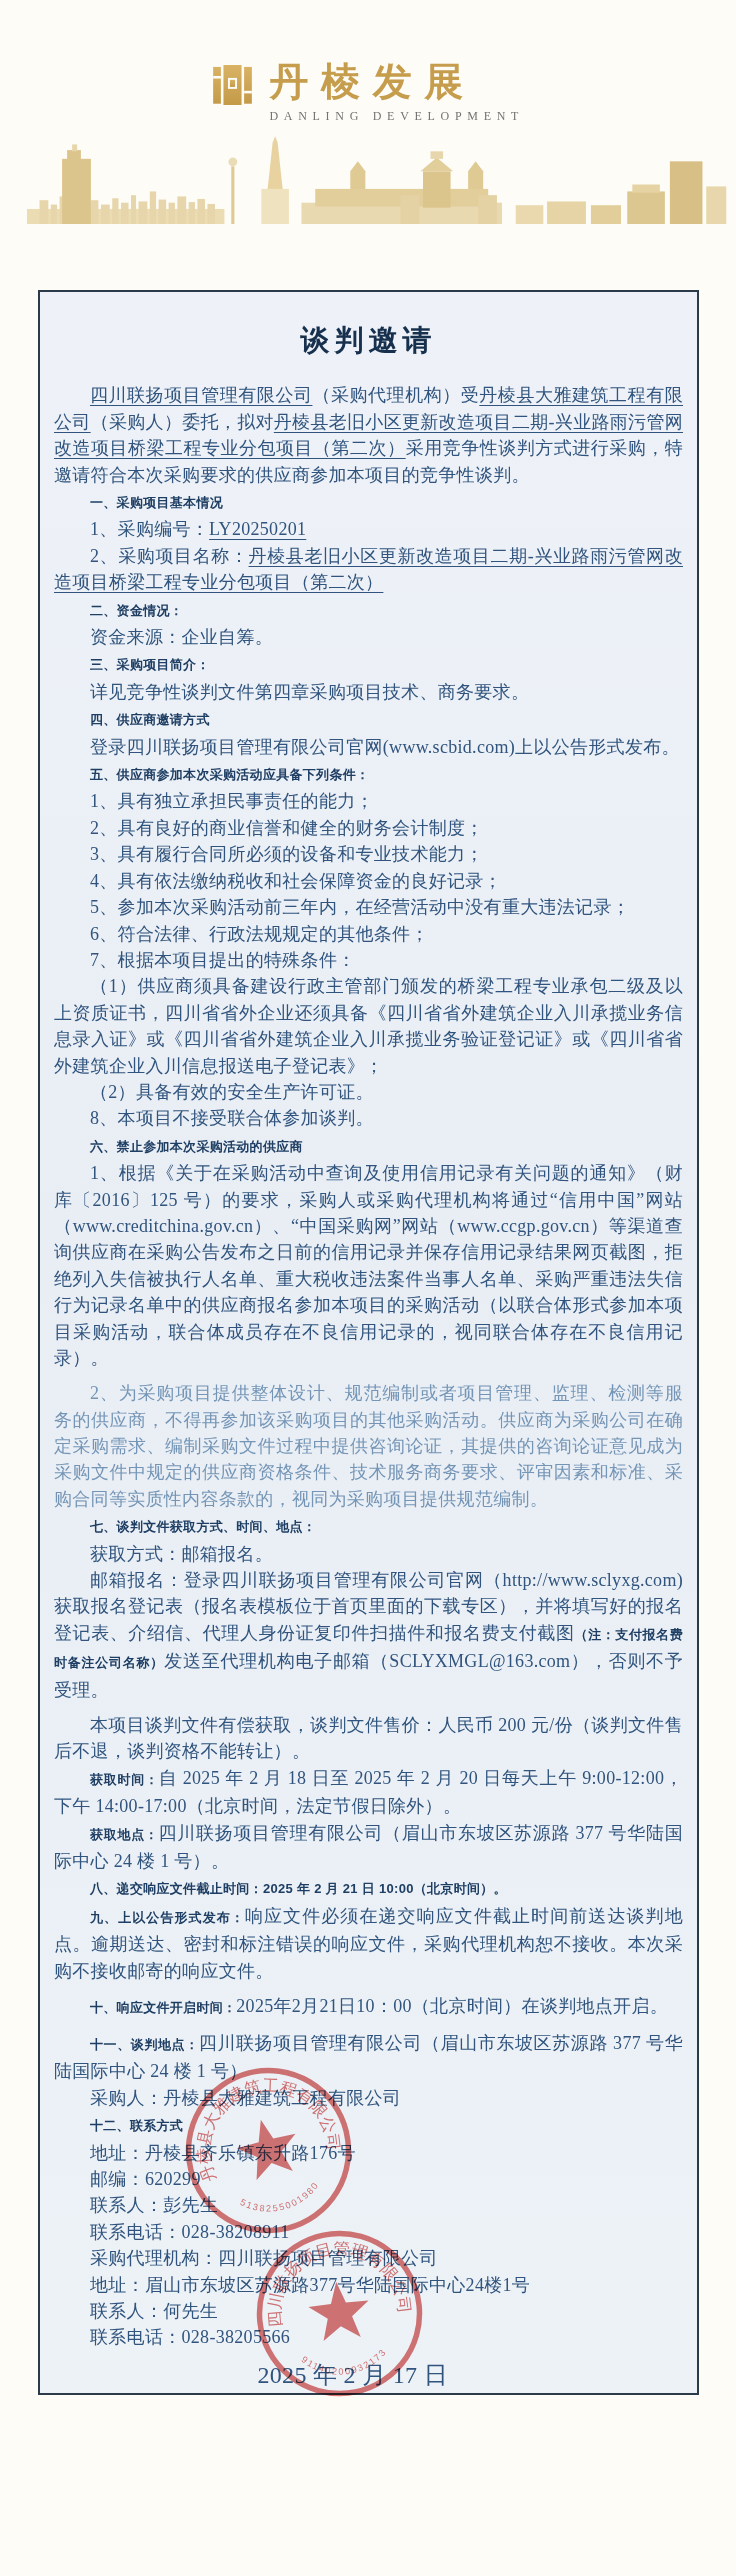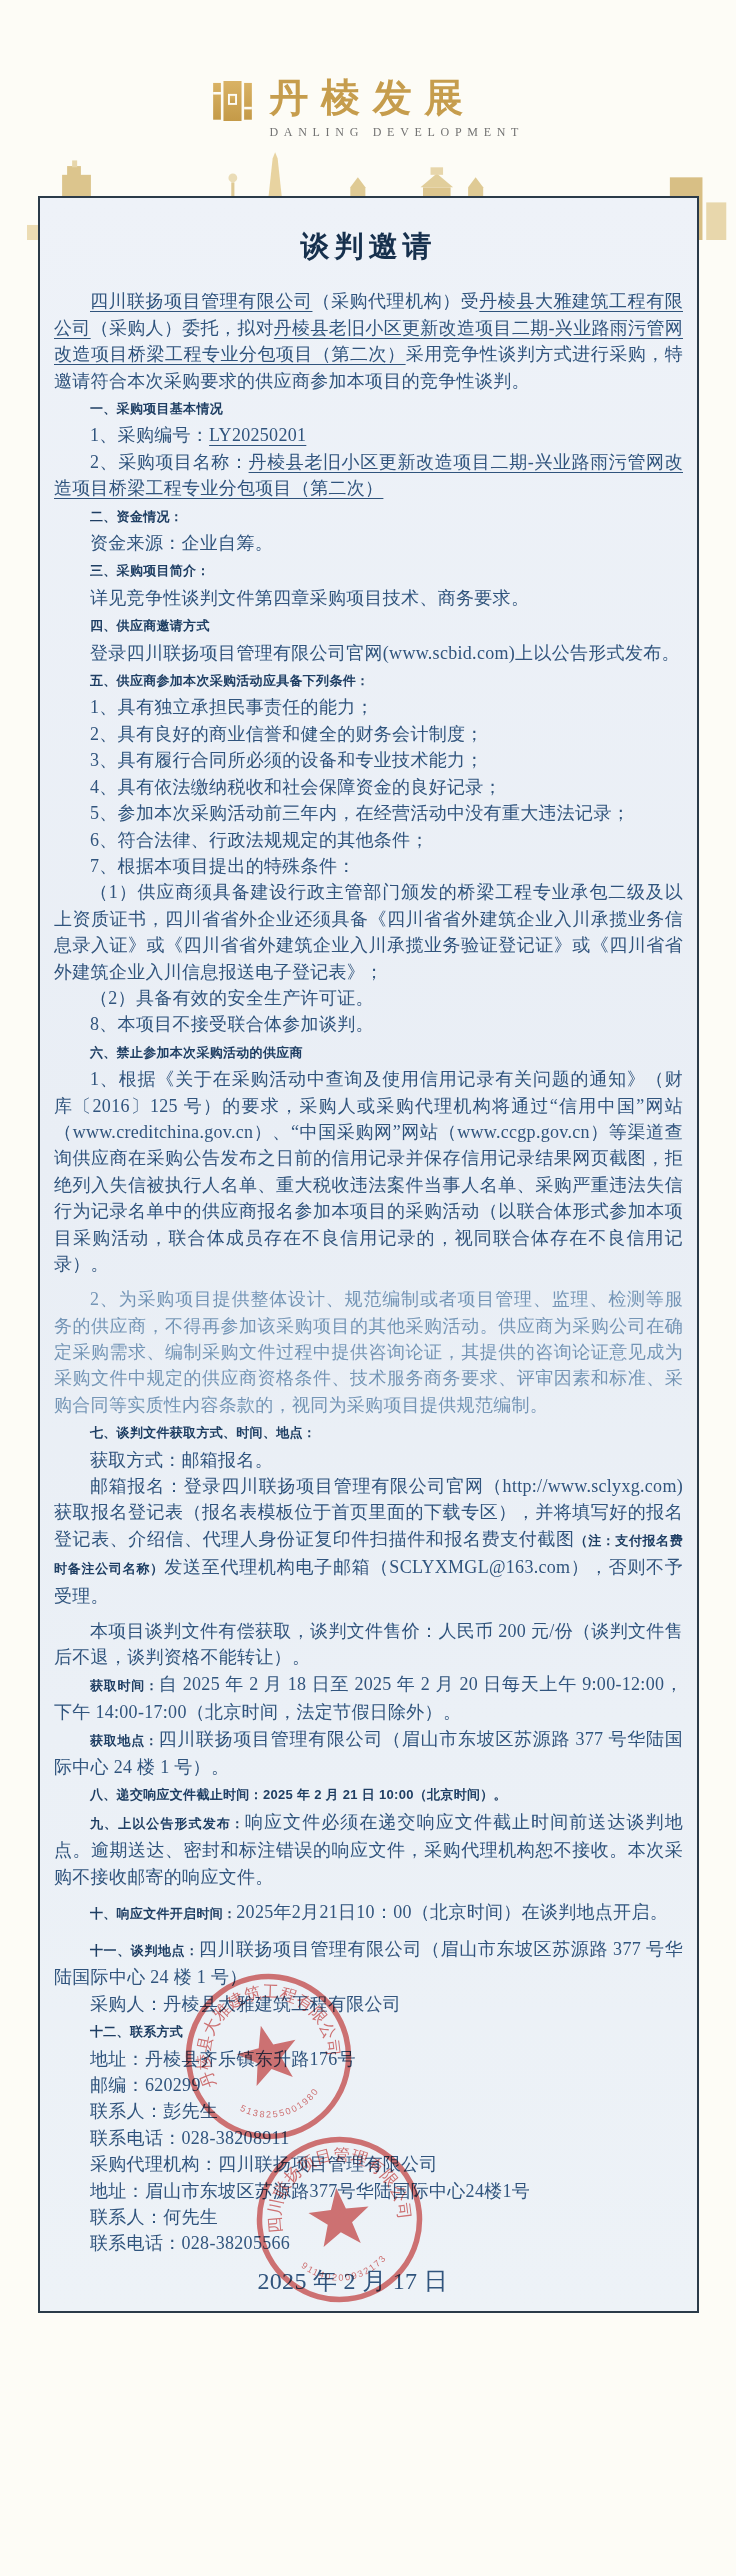--- a/index.html
+++ b/index.html
@@ -4,21 +4,21 @@
 <style>
   html,body{margin:0;padding:0;}
   body{
     width:737px;
     background:#fdfcf6;
     font-family:"Liberation Serif", serif;
   }
   .page{width:737px;min-height:2576px;position:relative;overflow:hidden;}
 
   
-  .header{position:relative;height:180px;background:#fdfcf6;margin-top:16px;}
+  .header{position:relative;height:290px;background:#fdfcf6;}
   .logo-group{
     display:flex;align-items:flex-start;justify-content:center;
     padding-top:62px;gap:17.6px;
   }
   .logo-mark{width:39px;height:40px;display:block;margin-top:2.5px;}
   .logo-cn{
     font-size:39px;font-weight:bold;color:#c69d4d;
     letter-spacing:12.6px;line-height:1;white-space:nowrap;
   }
   .logo-en{
@@ -27,21 +27,21 @@
   }
   .skyline{position:absolute;left:0;top:125px;width:737px;height:99px;display:block;}
 
   
   .doc-card{
     position:relative;
     margin:0 38px;
     background:#ecf1f7;
     background:linear-gradient(180deg,#eef2f8 0%,#e9eef5 45%,#edf2f7 100%);
     border:2.5px solid #2b3b49;
-    padding:19px 14px 14px 14px;
+    padding:19px 14px 2px 14px;
     box-sizing:border-box;
     color:#30547d;
   }
   .doc-title{
     margin:10px 0 21.4px 0;
     text-align:center;
     font-size:29px;
     letter-spacing:5px;
     color:#16304d;
     font-weight:bold;

